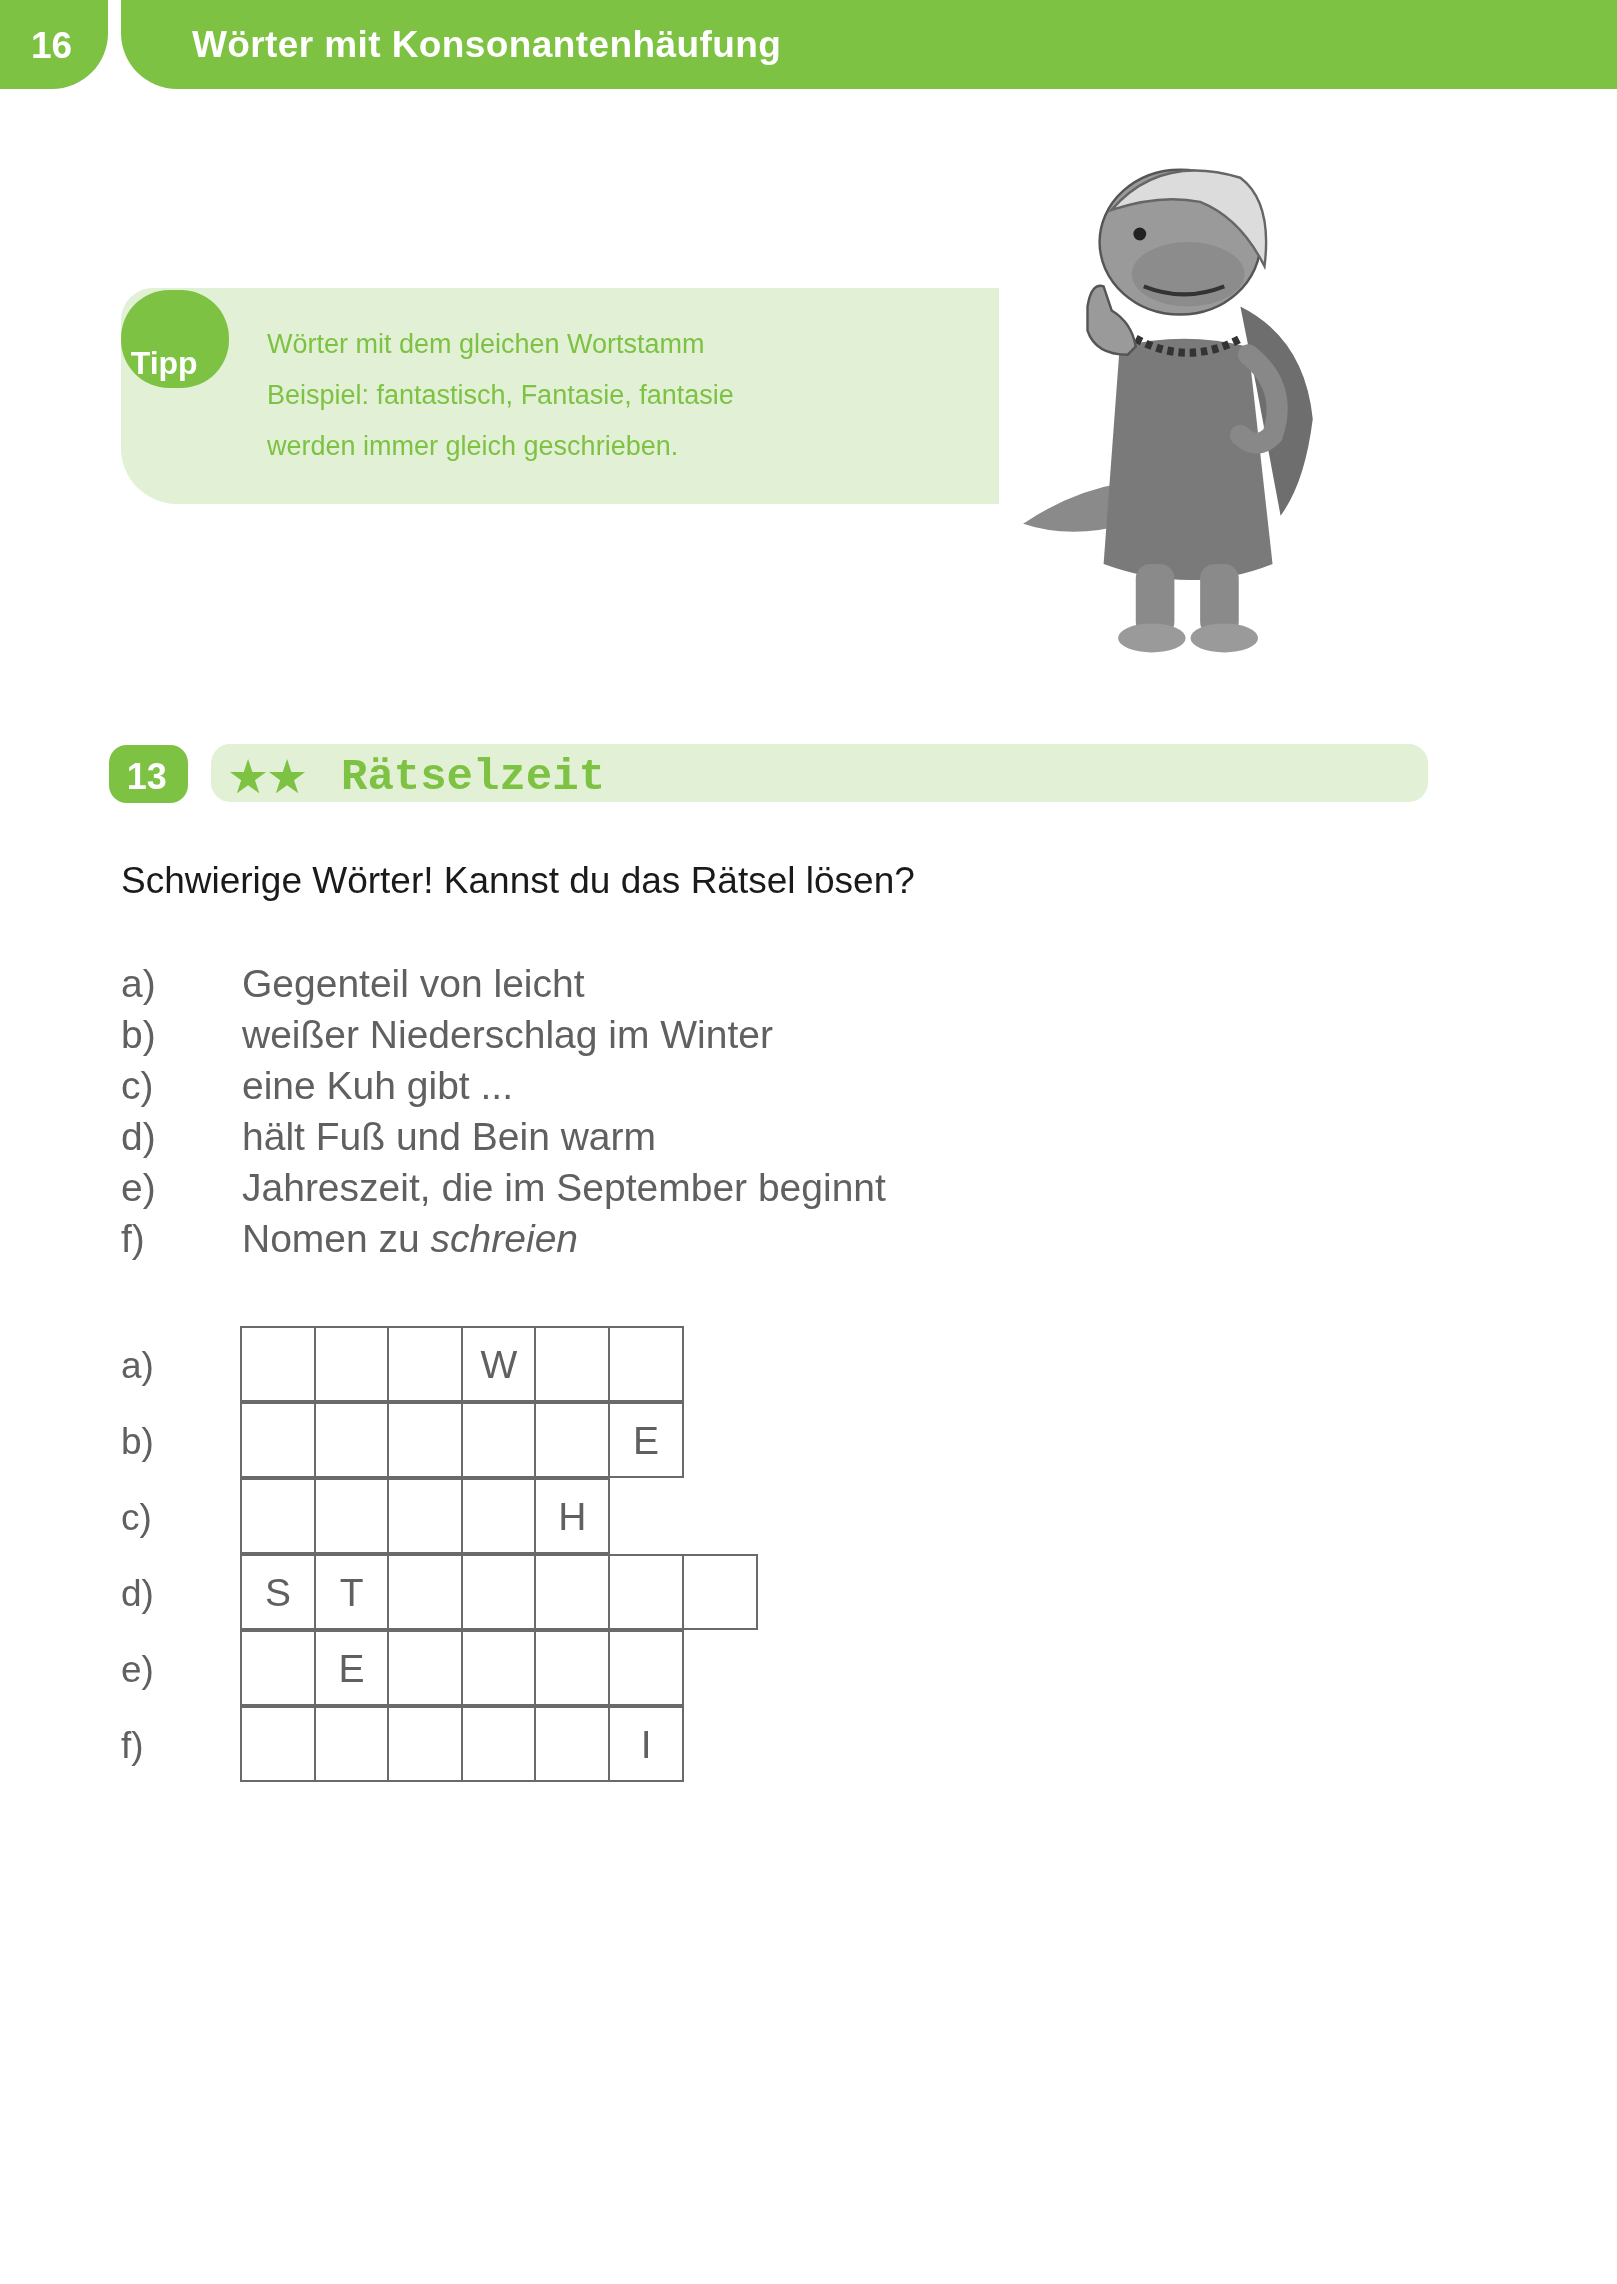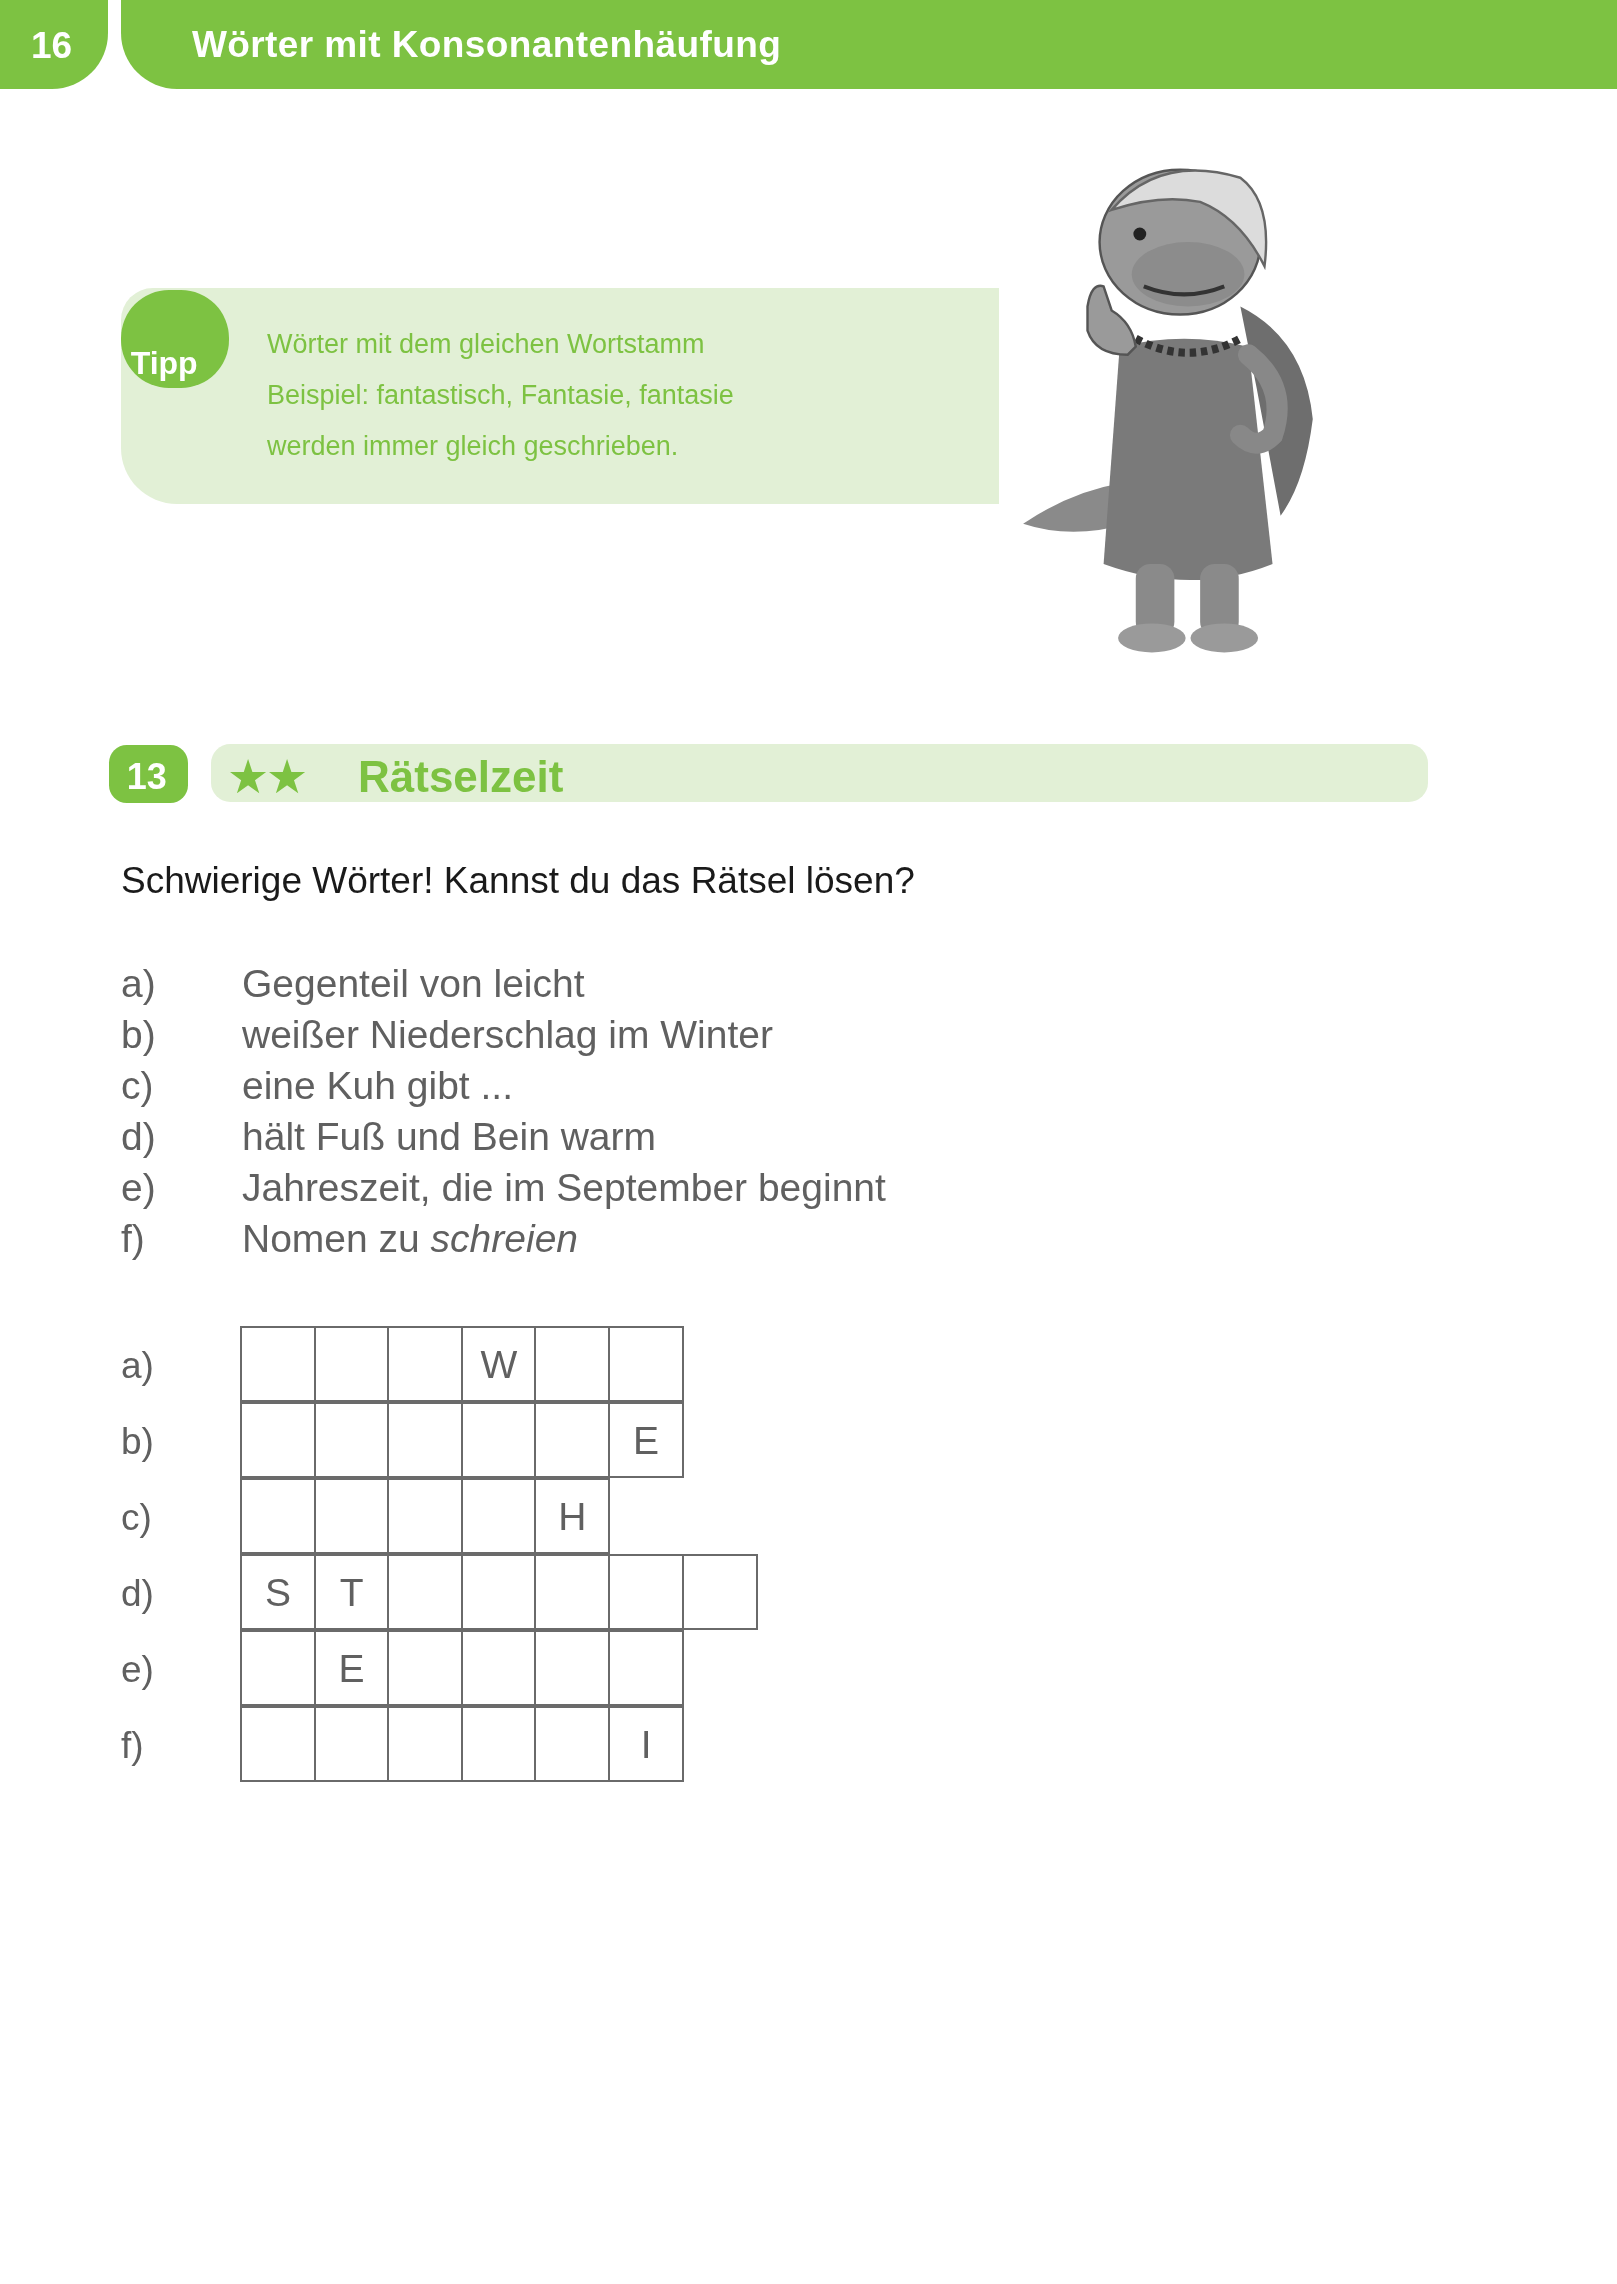--- a/index.html
+++ b/index.html
@@ -46,21 +46,21 @@
     .ex-num {
       position: absolute; left: 109px; top: 745px; width: 79px; height: 58px;
       background: #7dc242; border-radius: 17.7px;
     }
     .ex-num span { position: absolute; left: 17.7px; top: 11.3px; color: #fff; font-weight: bold; font-size: 36px; }
     .ex-bar {
       position: absolute; left: 211px; top: 744px; width: 1217px; height: 58px;
       background: #e2f0d6; border-radius: 19.3px;
     }
     .ex-stars { position: absolute; left: 16px; top: 4.8px; color: #7dc242; font-size: 47px; letter-spacing: -3.2px; }
-    .ex-title { position: absolute; left: 147px; top: 8px; color: #7dc242; font-weight: bold; font-size: 44px; }
+    .ex-title { position: absolute; left: 130px; top: 8px; color: #7dc242; font-weight: bold; font-size: 44px; font-family: Liberation Mono, monospace; }
     
     .instruction { position: absolute; left: 121px; top: 860px; font-size: 37px; color: #1a1a1a; }
     
     .clues { position: absolute; left: 121px; top: 962px; color: #606060; font-size: 39px; }
     .clue { height: 51px; display: flex; }
     .clue .lbl { width: 121px; }
     .clue em { }
     
     .grid-labels { position: absolute; left: 121px; top: 1328px; color: #606060; font-size: 37px; }
     .grid-labels div { height: 76px; line-height: 76px; }

